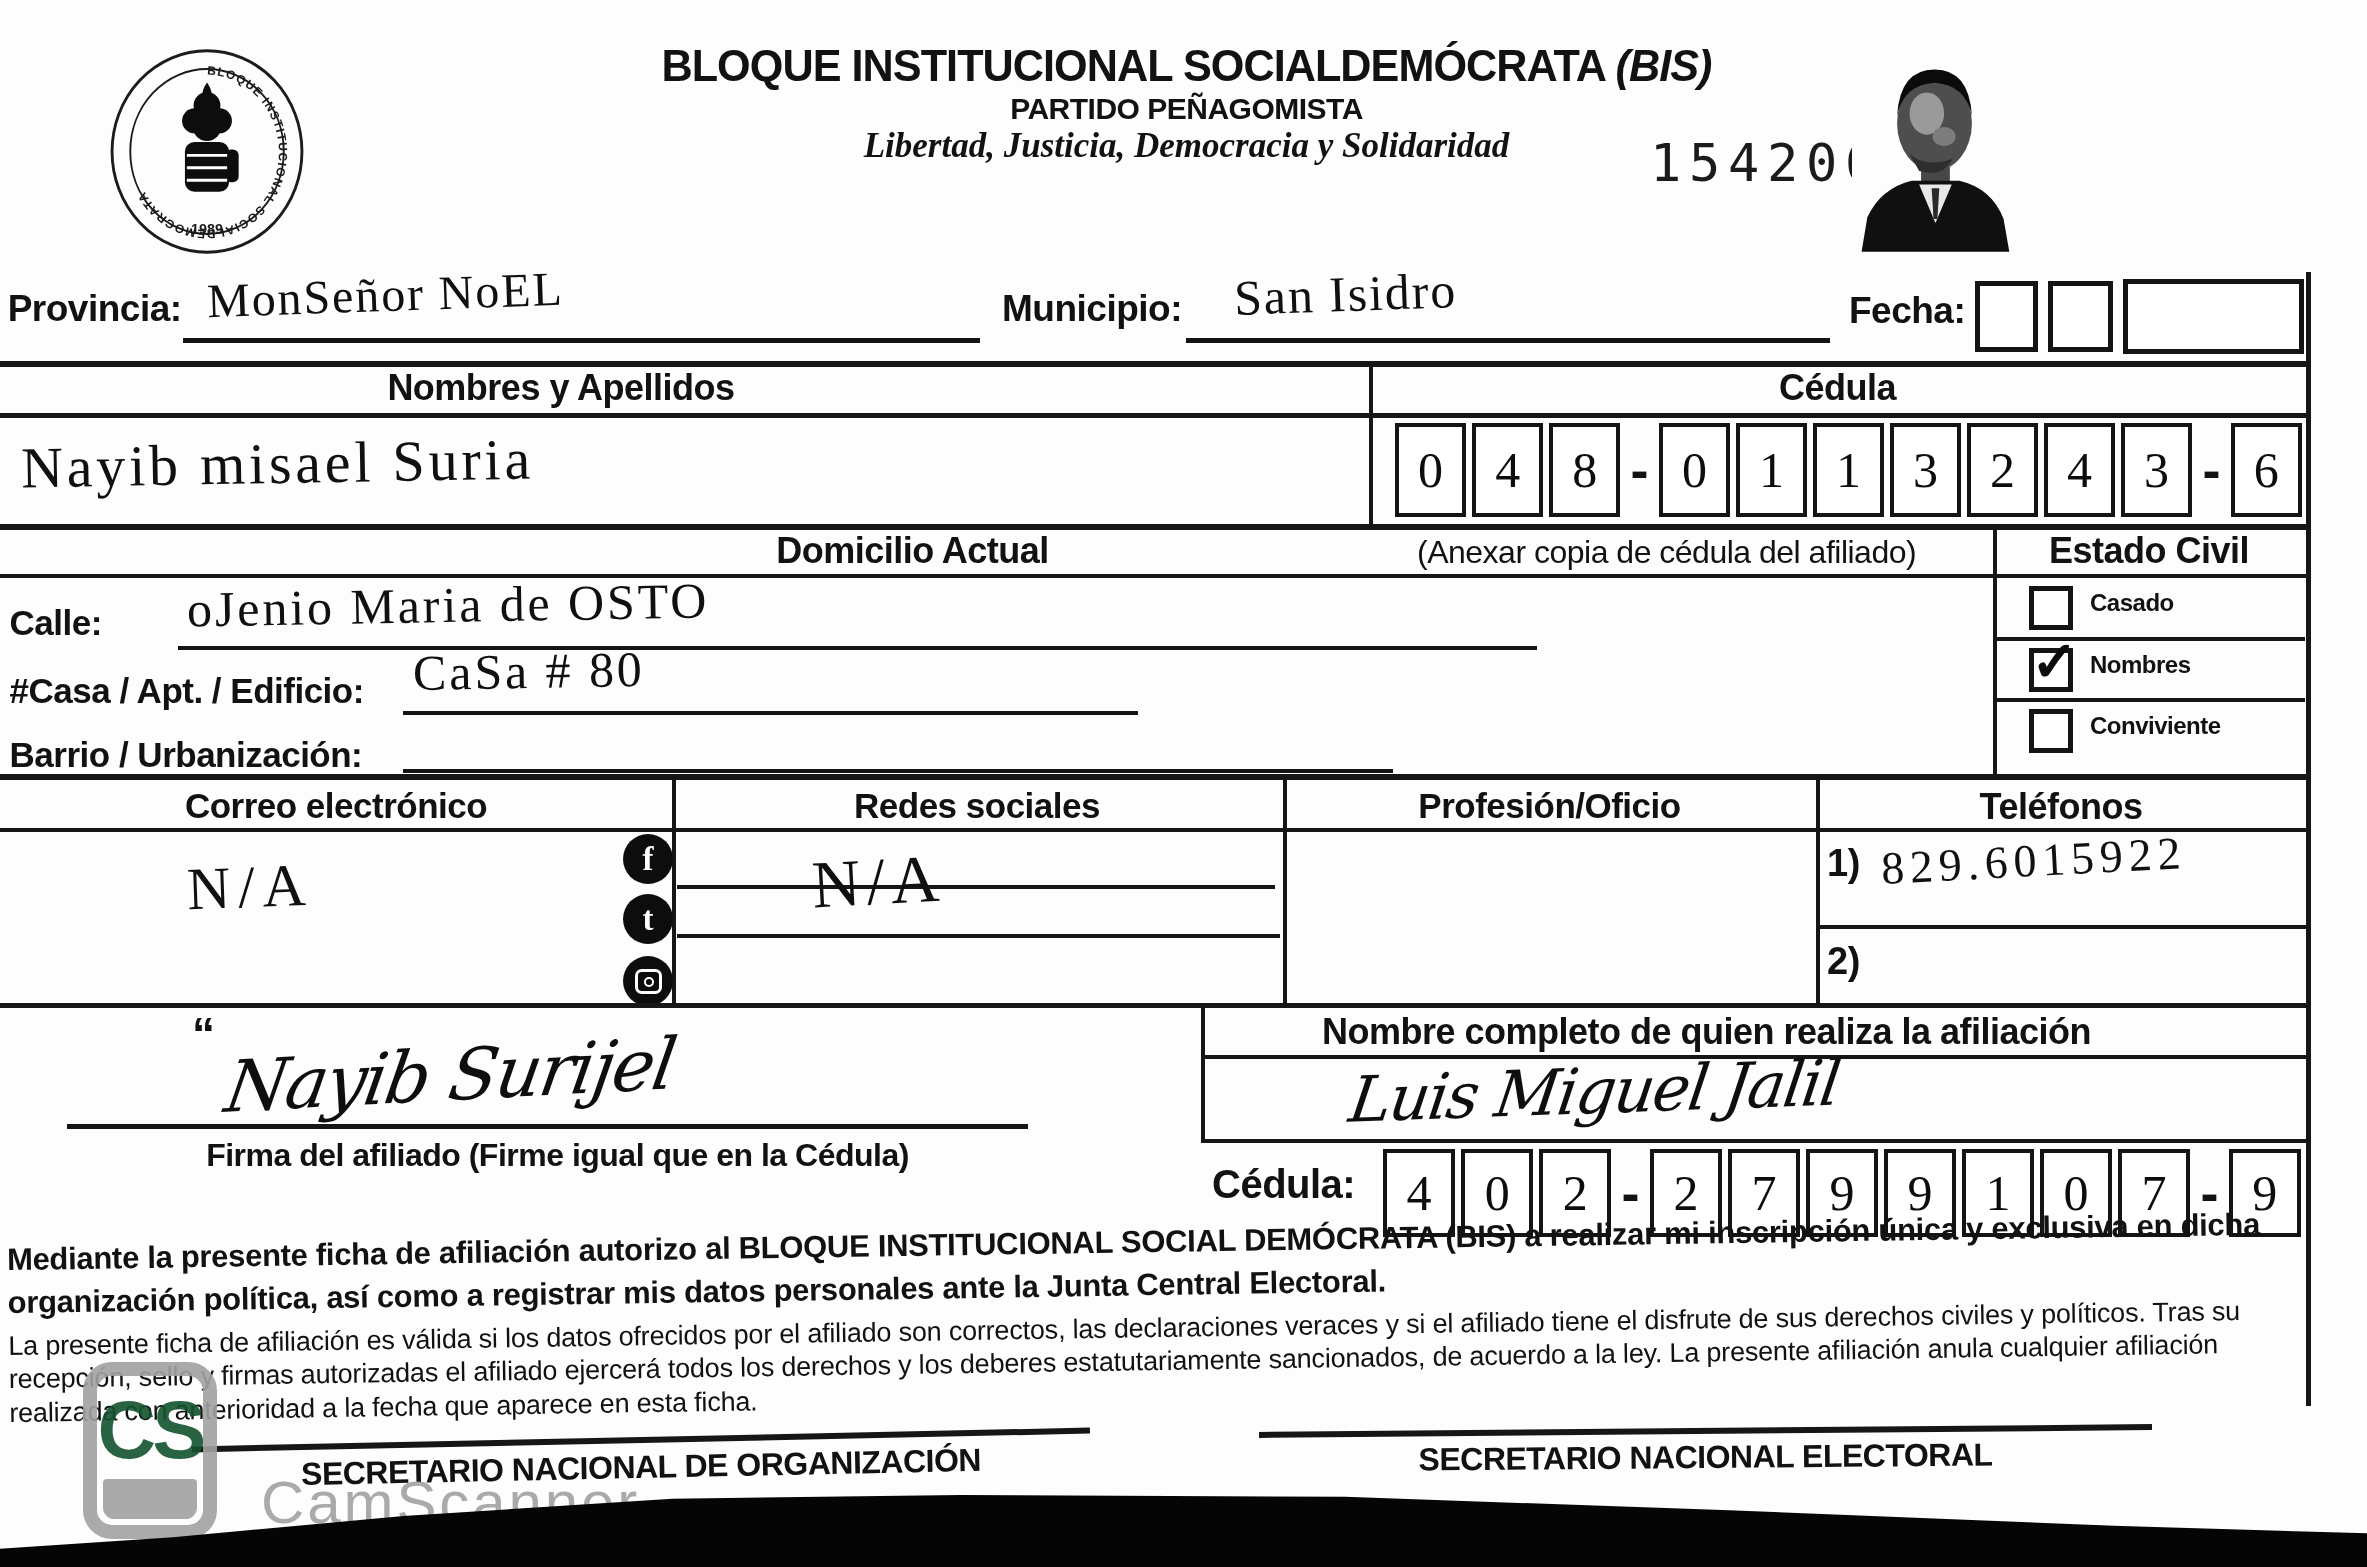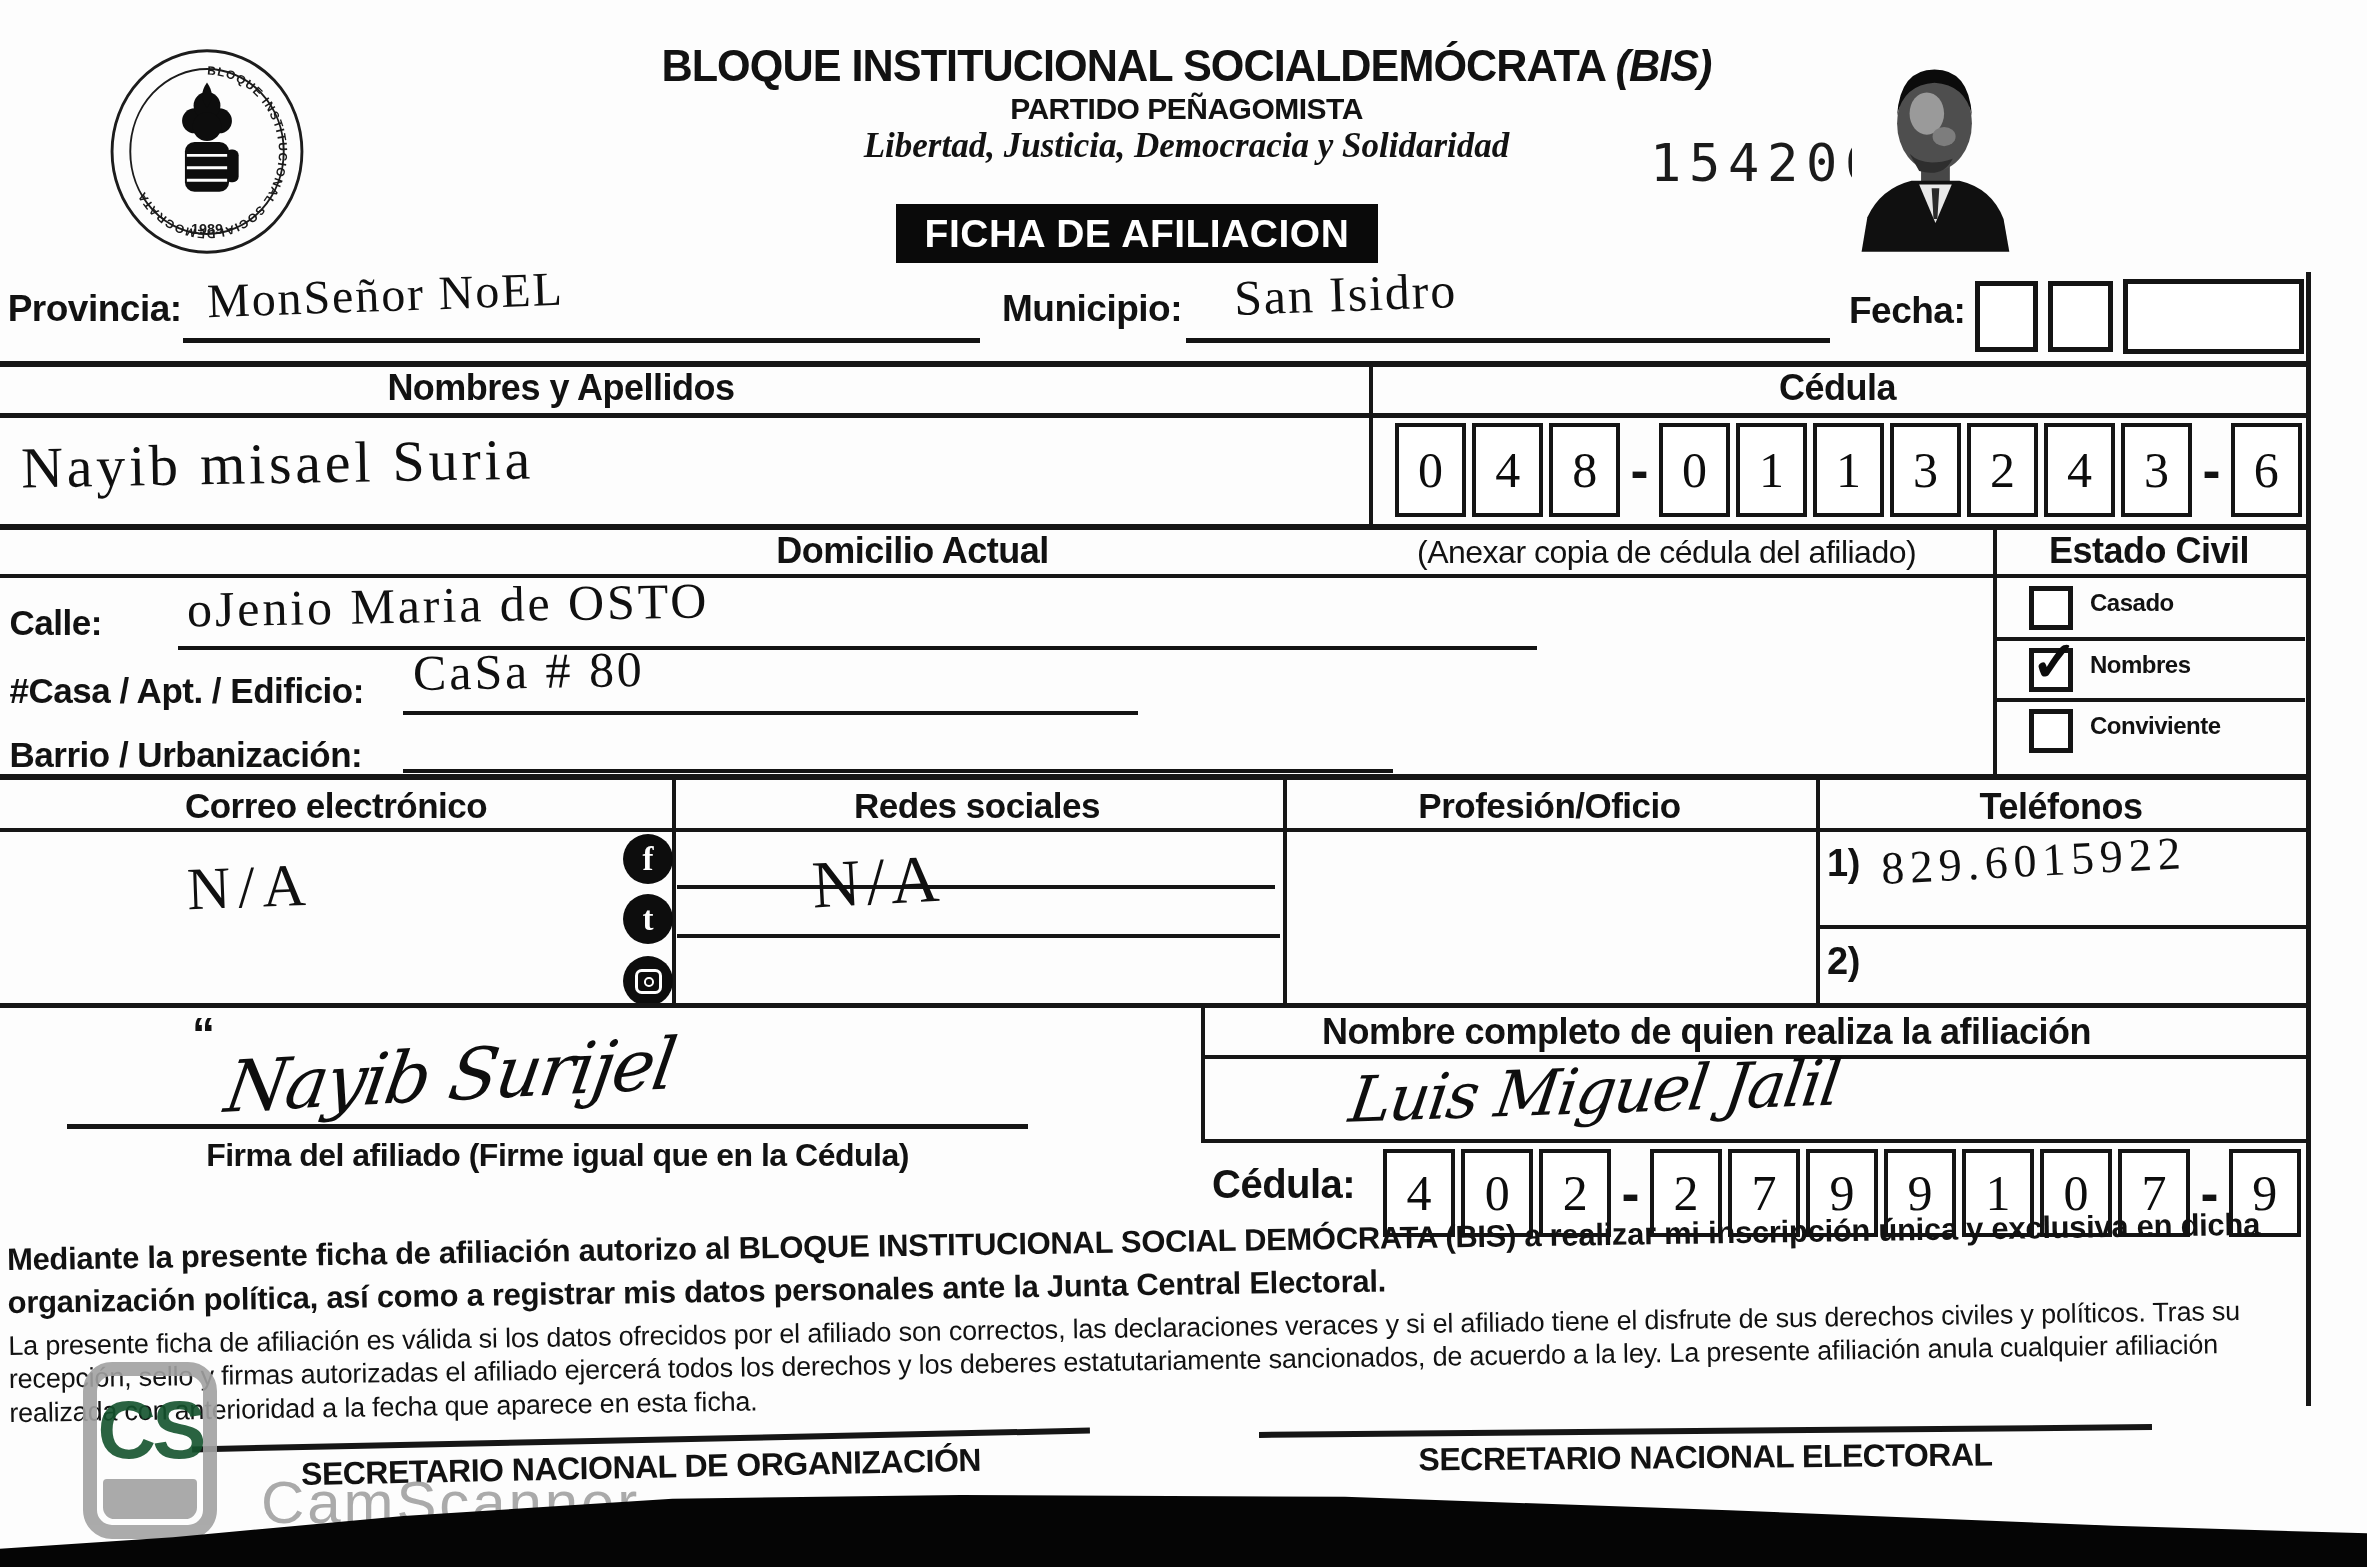--- a/index.html
+++ b/index.html
@@ -64,23 +64,20 @@
 
   <div class="abs" style="left:519px;top:40px;width:1335px;text-align:center">
     <div style="font-size:45px;font-weight:bold;letter-spacing:-1px;transform:scaleX(.96)">
       <span>BLOQUE INSTITUCIONAL SOCIALDEMÓCRATA</span>
       <span style="font-style:italic">(BIS)</span>
     </div>
     <div style="font-size:30px;font-weight:bold;letter-spacing:-0.5px">PARTIDO PEÑAGOMISTA</div>
     <div style="font-family:'Liberation Serif',serif;font-style:italic;font-weight:bold;font-size:35px">Libertad, Justicia, Democracia y Solidaridad</div>
   </div>
 
-  <div class="abs" style="left:896px;top:204px;width:482px;height:59px;background:#0a0a0a;color:#ffffff;
-              display:flex;align-items:center;justify-content:center;font-size:39px;font-weight:bold;
-              letter-spacing:0.5px">FICHA DE AFILIACION</div>
 
   <div class="abs" style="left:1650px;top:133px;font-family:'DejaVu Sans Mono',monospace;font-size:52px;
               letter-spacing:7.7px;color:#1b1b1b">154206</div>
 
   <svg class="abs" style="left:1852px;top:48px" width="165" height="204" viewBox="0 0 172 212">
     <rect width="172" height="212" fill="#fdfdfd"></rect>
     <rect x="72" y="108" width="30" height="34" fill="#474747"></rect>
     <path d="M10,212 L16,176 Q30,146 62,138 L112,138 Q146,146 158,178 L164,212 Z" fill="#101010"></path>
     <polygon points="70,142 104,142 87,182" fill="#e8e8e8"></polygon>
     <polygon points="83,146 91,146 89,178 85,178" fill="#2a2a2a"></polygon>

